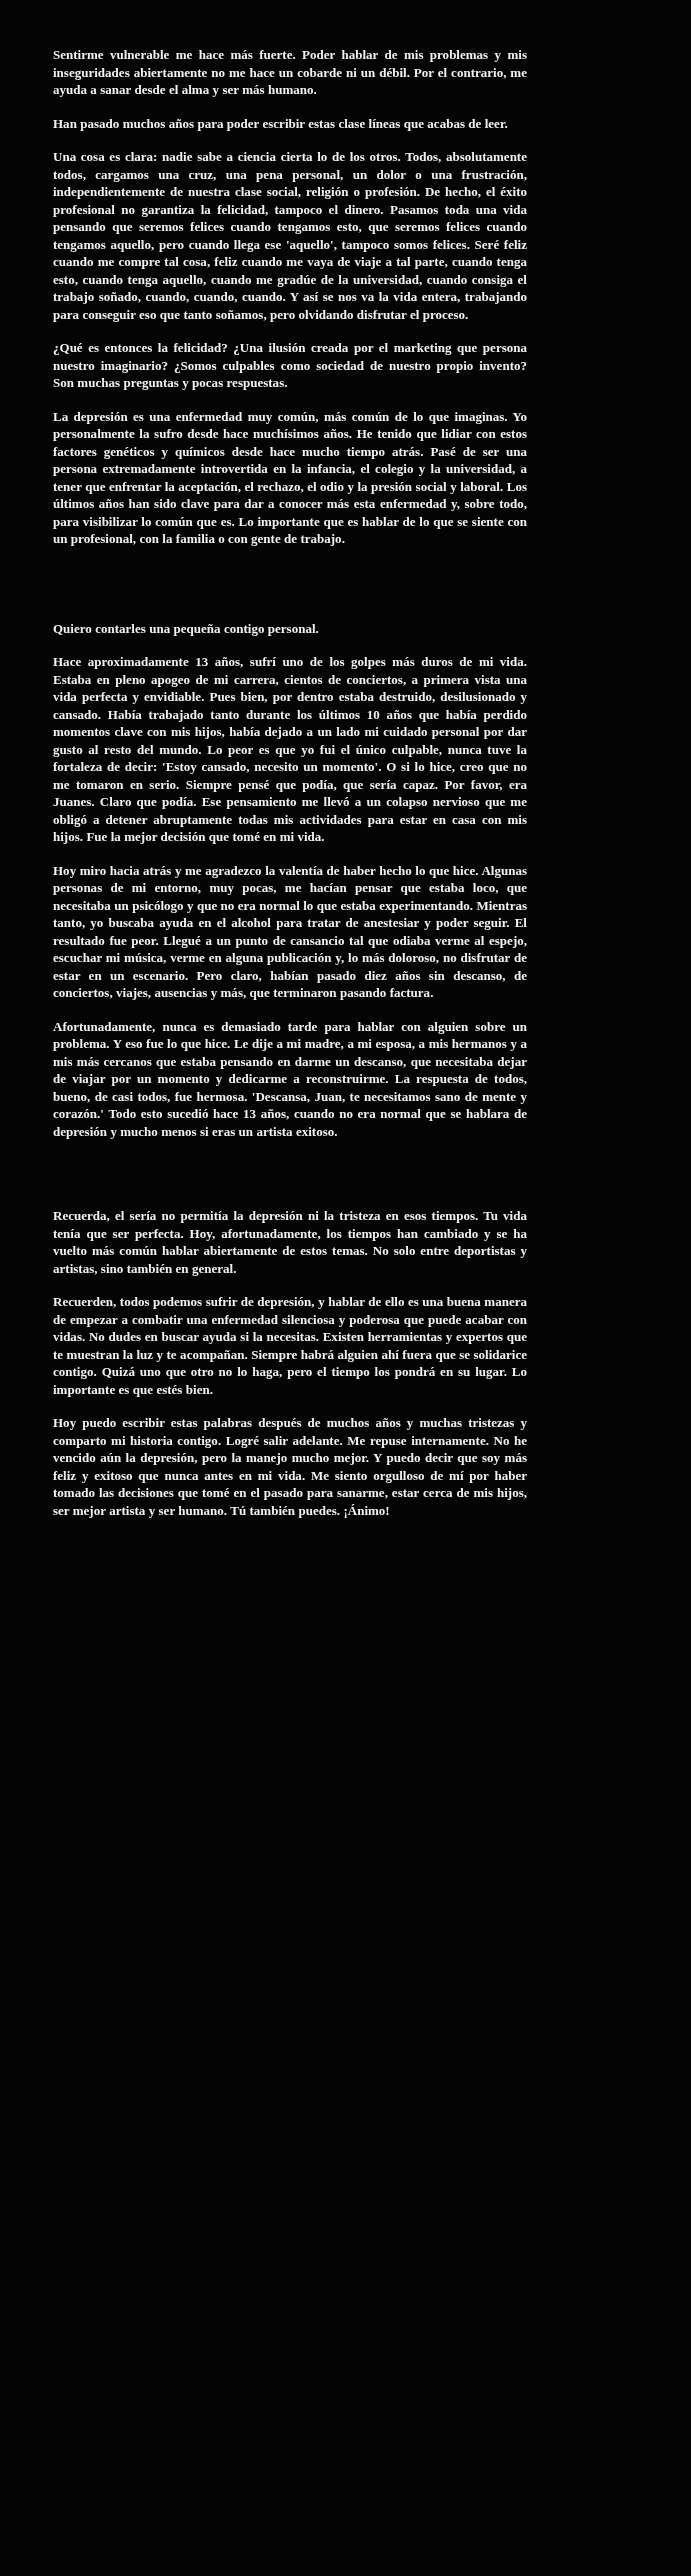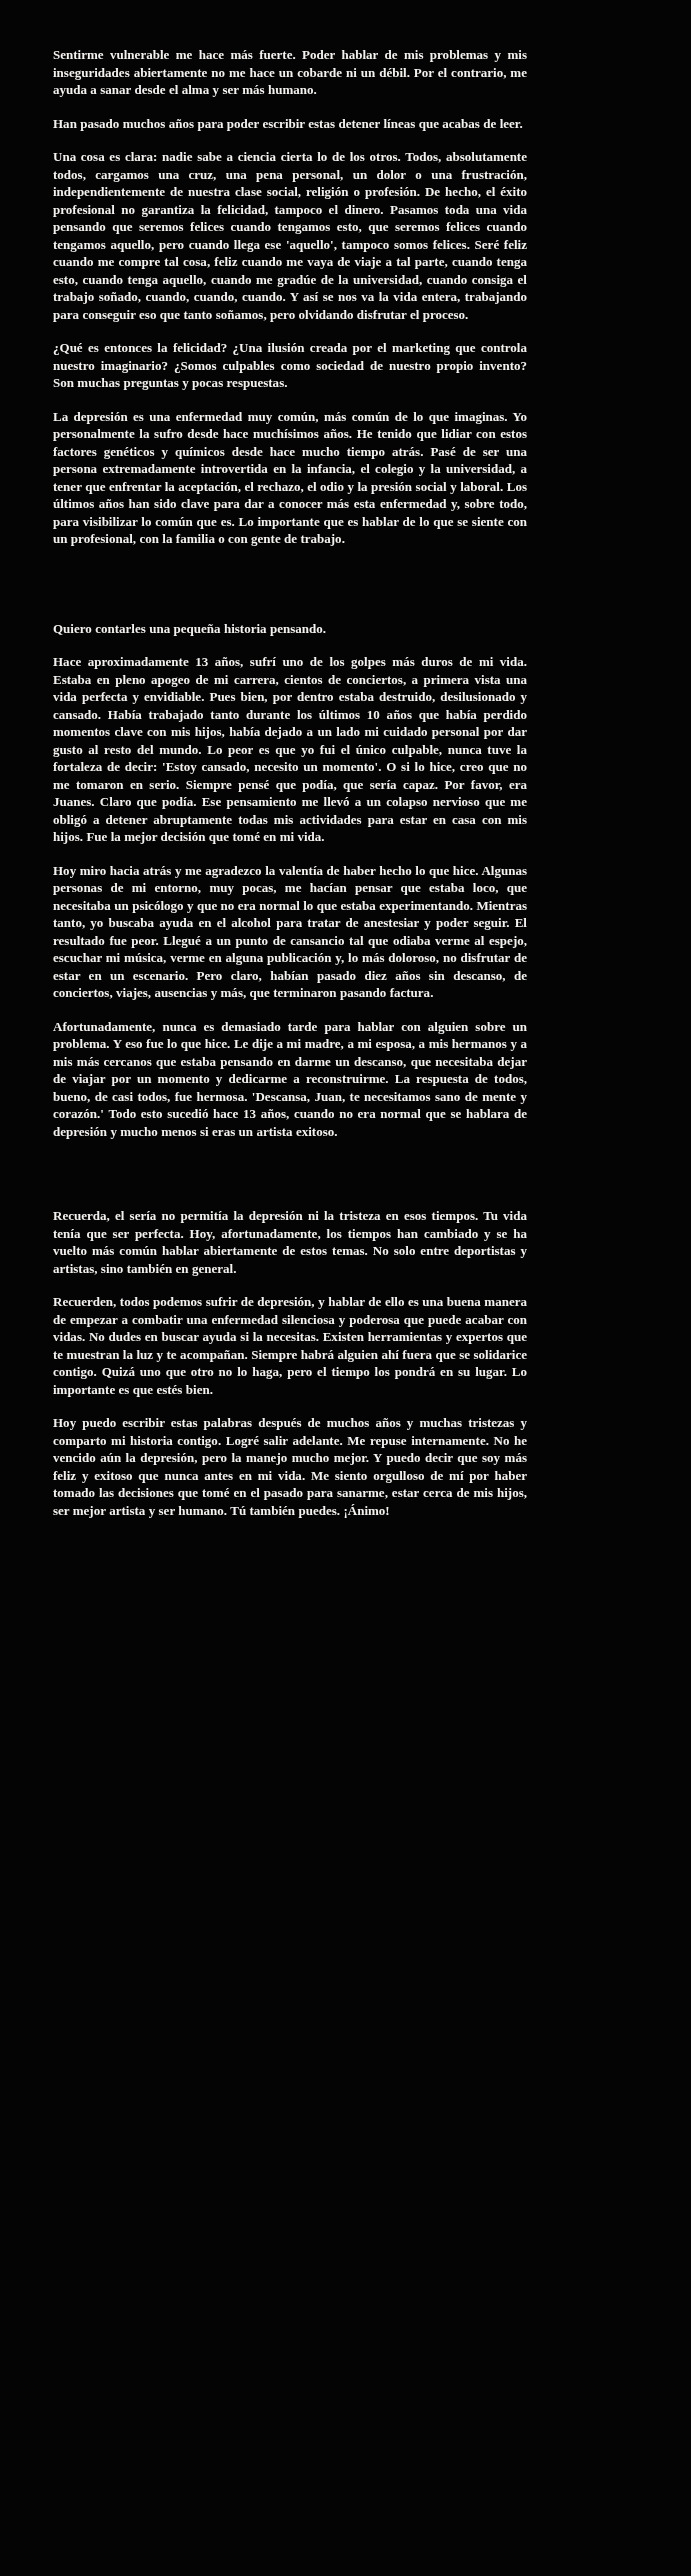--- a/index.html
+++ b/index.html
@@ -45,30 +45,30 @@
     height: 67px;
   }
 </style>
 </head>
 <body style="background: rgb(5, 4, 4);">
 
 <div id="post" style="background: rgb(5, 4, 4);">
 
   <section>
     <p class="para" style="color: rgb(244, 242, 239);">Sentirme vulnerable me hace más fuerte. Poder hablar de mis problemas y mis inseguridades abiertamente no me hace un cobarde ni un débil. Por el contrario, me ayuda a sanar desde el alma y ser más humano.</p>
-    <p class="para" style="color: rgb(244, 242, 239);">Han pasado muchos años para poder escribir estas detener líneas que acabas de leer.</p>
+    <p class="para" style="color: rgb(244, 242, 239);">Han pasado muchos años para poder escribir estas clase líneas que acabas de leer.</p>
     <p class="para" style="color: rgb(244, 242, 239);">Una cosa es clara: nadie sabe a ciencia cierta lo de los otros. Todos, absolutamente todos, cargamos una cruz, una pena personal, un dolor o una frustración, independientemente de nuestra clase social, religión o profesión. De hecho, el éxito profesional no garantiza la felicidad, tampoco el dinero. Pasamos toda una vida pensando que seremos felices cuando tengamos esto, que seremos felices cuando tengamos aquello, pero cuando llega ese 'aquello', tampoco somos felices. Seré feliz cuando me compre tal cosa, feliz cuando me vaya de viaje a tal parte, cuando tenga esto, cuando tenga aquello, cuando me gradúe de la universidad, cuando consiga el trabajo soñado, cuando, cuando, cuando. Y así se nos va la vida entera, trabajando para conseguir eso que tanto soñamos, pero olvidando disfrutar el proceso.</p>
-    <p class="para" style="color: rgb(244, 242, 239);">¿Qué es entonces la felicidad? ¿Una ilusión creada por el marketing que controla nuestro imaginario? ¿Somos culpables como sociedad de nuestro propio invento? Son muchas preguntas y pocas respuestas.</p>
+    <p class="para" style="color: rgb(244, 242, 239);">¿Qué es entonces la felicidad? ¿Una ilusión creada por el marketing que persona nuestro imaginario? ¿Somos culpables como sociedad de nuestro propio invento? Son muchas preguntas y pocas respuestas.</p>
     <p class="para" style="color: rgb(244, 242, 239);">La depresión es una enfermedad muy común, más común de lo que imaginas. Yo personalmente la sufro desde hace muchísimos años. He tenido que lidiar con estos factores genéticos y químicos desde hace mucho tiempo atrás. Pasé de ser una persona extremadamente introvertida en la infancia, el colegio y la universidad, a tener que enfrentar la aceptación, el rechazo, el odio y la presión social y laboral. Los últimos años han sido clave para dar a conocer más esta enfermedad y, sobre todo, para visibilizar lo común que es. Lo importante que es hablar de lo que se siente con un profesional, con la familia o con gente de trabajo.</p>
   </section>
 
   <div class="section-gap"></div>
 
   <section>
-    <p class="para" style="color: rgb(244, 242, 239);">Quiero contarles una pequeña historia pensando.</p>
+    <p class="para" style="color: rgb(244, 242, 239);">Quiero contarles una pequeña contigo personal.</p>
     <p class="para" style="color: rgb(244, 242, 239);">Hace aproximadamente 13 años, sufrí uno de los golpes más duros de mi vida. Estaba en pleno apogeo de mi carrera, cientos de conciertos, a primera vista una vida perfecta y envidiable. Pues bien, por dentro estaba destruido, desilusionado y cansado. Había trabajado tanto durante los últimos 10 años que había perdido momentos clave con mis hijos, había dejado a un lado mi cuidado personal por dar gusto al resto del mundo. Lo peor es que yo fui el único culpable, nunca tuve la fortaleza de decir: 'Estoy cansado, necesito un momento'. O si lo hice, creo que no me tomaron en serio. Siempre pensé que podía, que sería capaz. Por favor, era Juanes. Claro que podía. Ese pensamiento me llevó a un colapso nervioso que me obligó a detener abruptamente todas mis actividades para estar en casa con mis hijos. Fue la mejor decisión que tomé en mi vida.</p>
     <p class="para" style="color: rgb(244, 242, 239);">Hoy miro hacia atrás y me agradezco la valentía de haber hecho lo que hice. Algunas personas de mi entorno, muy pocas, me hacían pensar que estaba loco, que necesitaba un psicólogo y que no era normal lo que estaba experimentando. Mientras tanto, yo buscaba ayuda en el alcohol para tratar de anestesiar y poder seguir. El resultado fue peor. Llegué a un punto de cansancio tal que odiaba verme al espejo, escuchar mi música, verme en alguna publicación y, lo más doloroso, no disfrutar de estar en un escenario. Pero claro, habían pasado diez años sin descanso, de conciertos, viajes, ausencias y más, que terminaron pasando factura.</p>
     <p class="para" style="color: rgb(244, 242, 239);">Afortunadamente, nunca es demasiado tarde para hablar con alguien sobre un problema. Y eso fue lo que hice. Le dije a mi madre, a mi esposa, a mis hermanos y a mis más cercanos que estaba pensando en darme un descanso, que necesitaba dejar de viajar por un momento y dedicarme a reconstruirme. La respuesta de todos, bueno, de casi todos, fue hermosa. 'Descansa, Juan, te necesitamos sano de mente y corazón.' Todo esto sucedió hace 13 años, cuando no era normal que se hablara de depresión y mucho menos si eras un artista exitoso.</p>
   </section>
 
   <div class="section-gap-sm"></div>
 
   <section>
     <p class="para" style="color: rgb(244, 242, 239);">Recuerda, el sería no permitía la depresión ni la tristeza en esos tiempos. Tu vida tenía que ser perfecta. Hoy, afortunadamente, los tiempos han cambiado y se ha vuelto más común hablar abiertamente de estos temas. No solo entre deportistas y artistas, sino también en general.</p>
     <p class="para" style="color: rgb(244, 242, 239);">Recuerden, todos podemos sufrir de depresión, y hablar de ello es una buena manera de empezar a combatir una enfermedad silenciosa y poderosa que puede acabar con vidas. No dudes en buscar ayuda si la necesitas. Existen herramientas y expertos que te muestran la luz y te acompañan. Siempre habrá alguien ahí fuera que se solidarice contigo. Quizá uno que otro no lo haga, pero el tiempo los pondrá en su lugar. Lo importante es que estés bien.</p>

